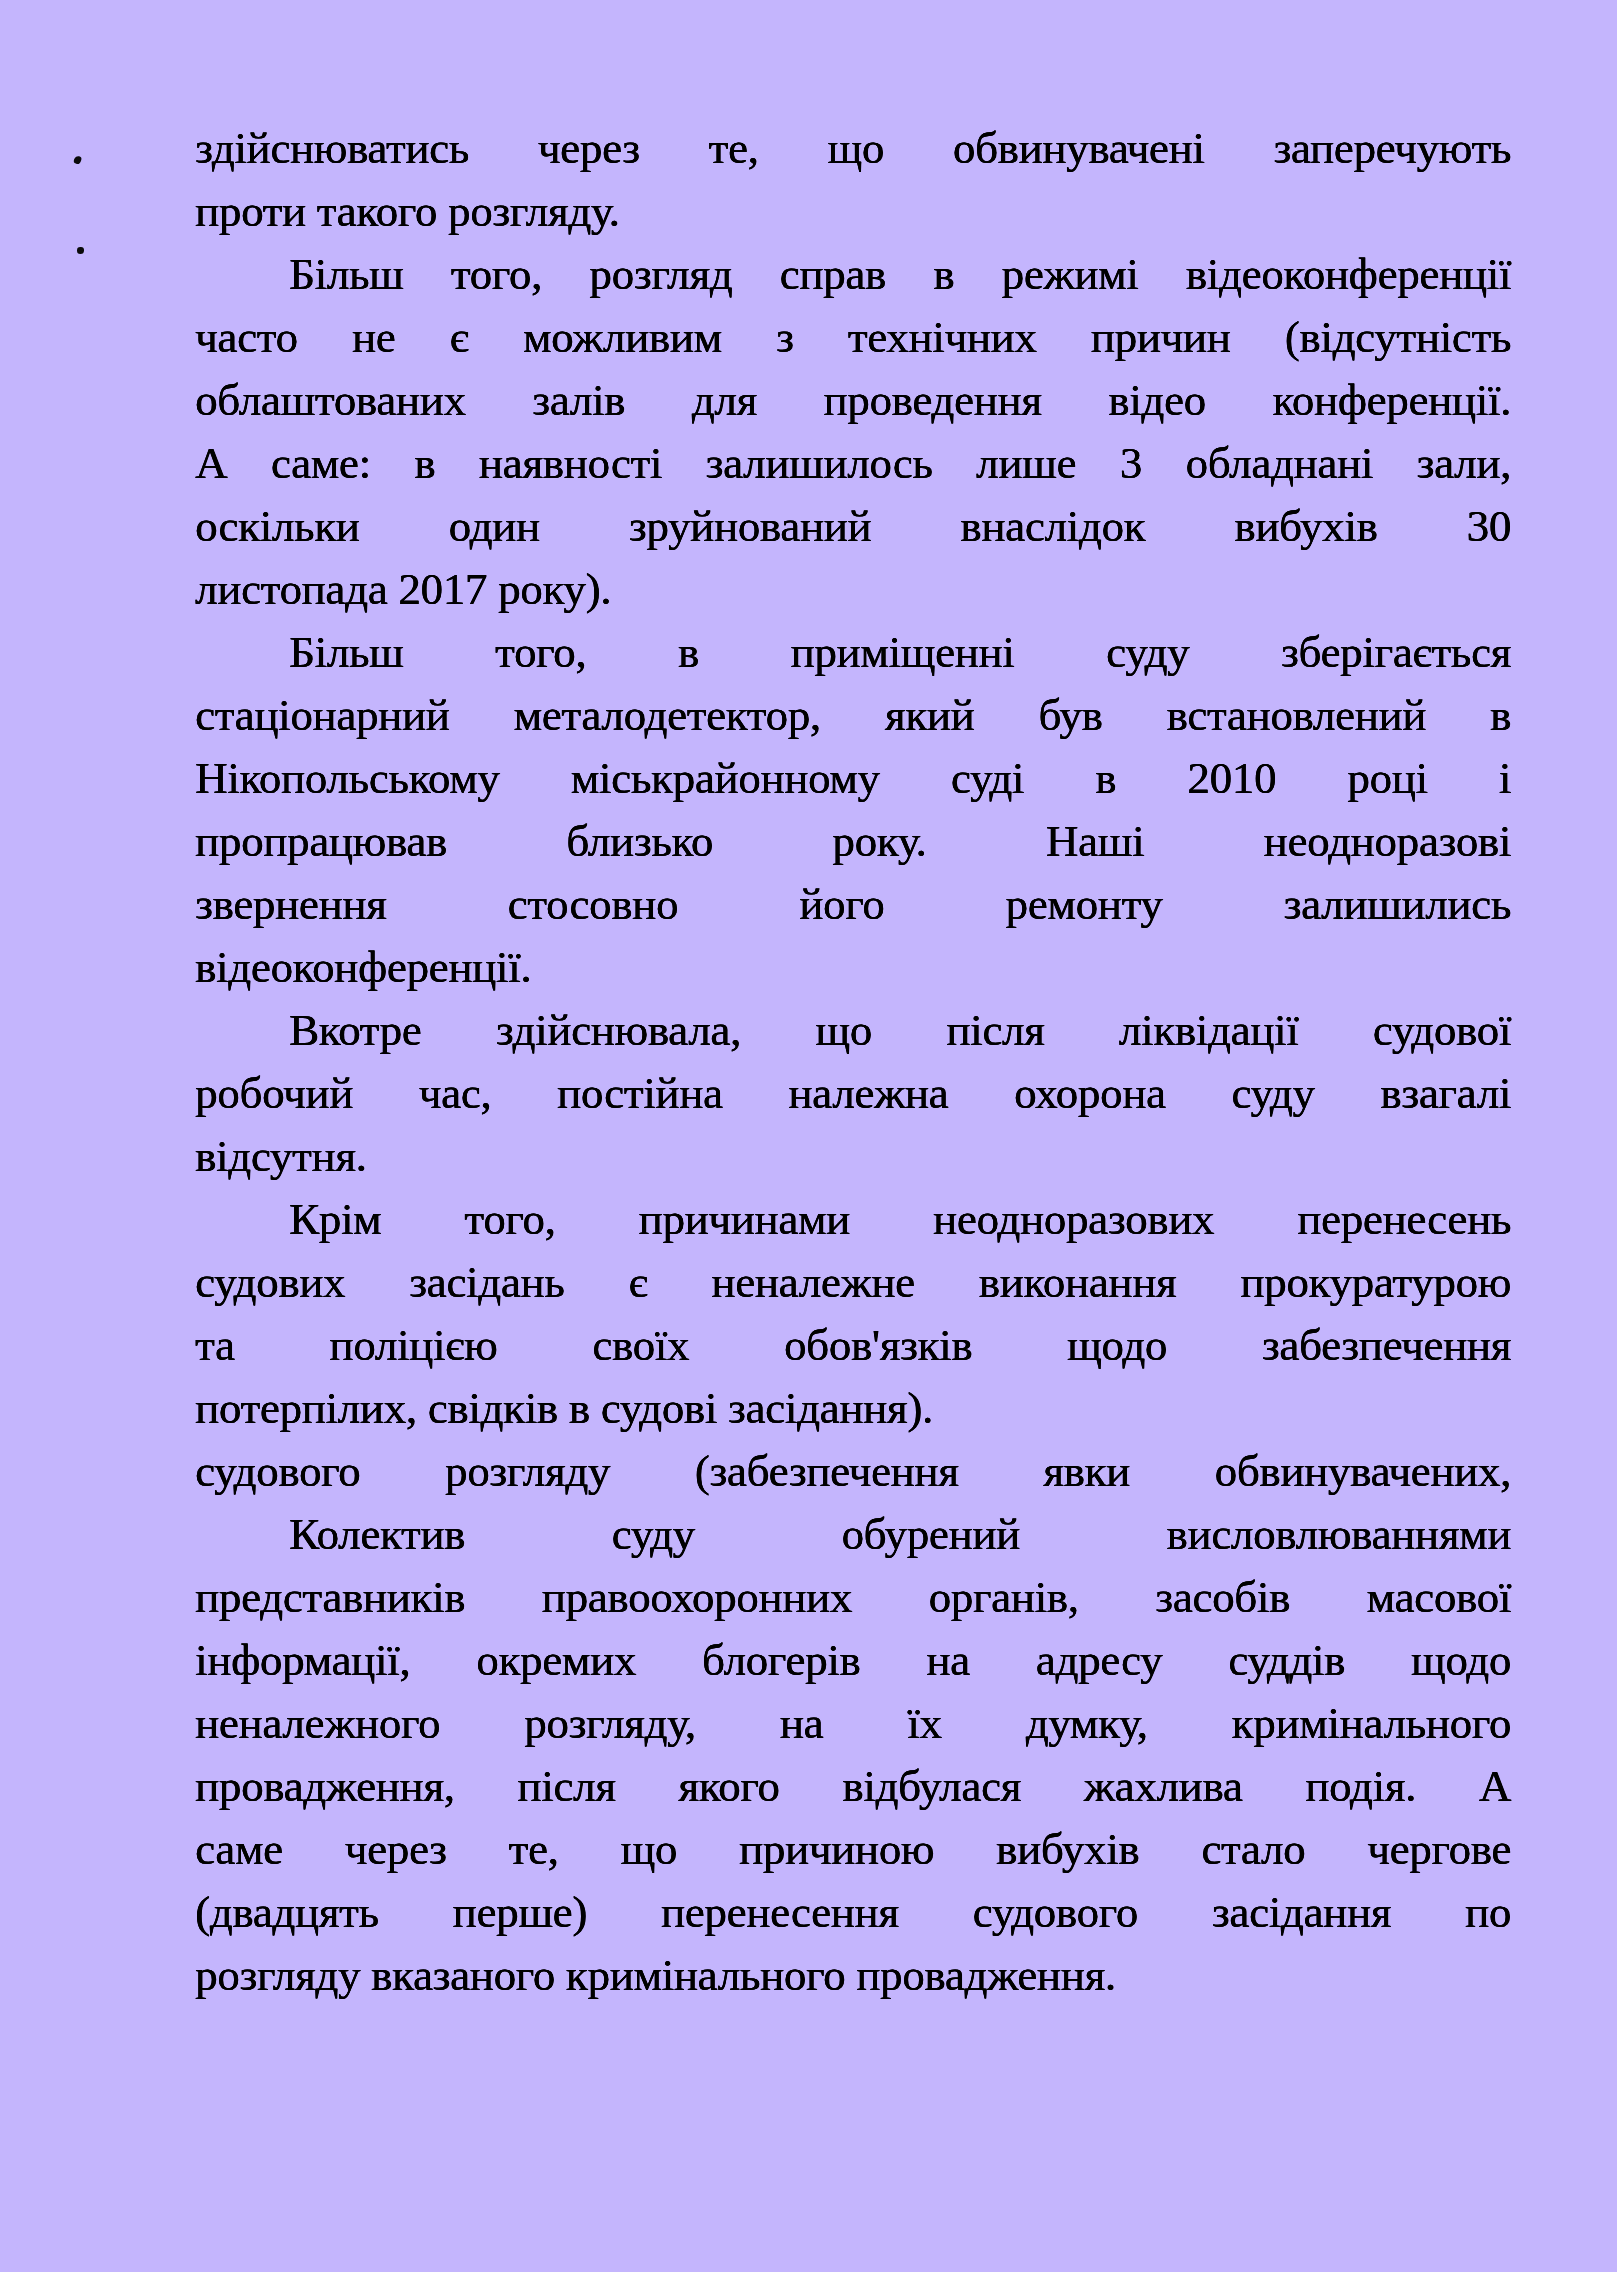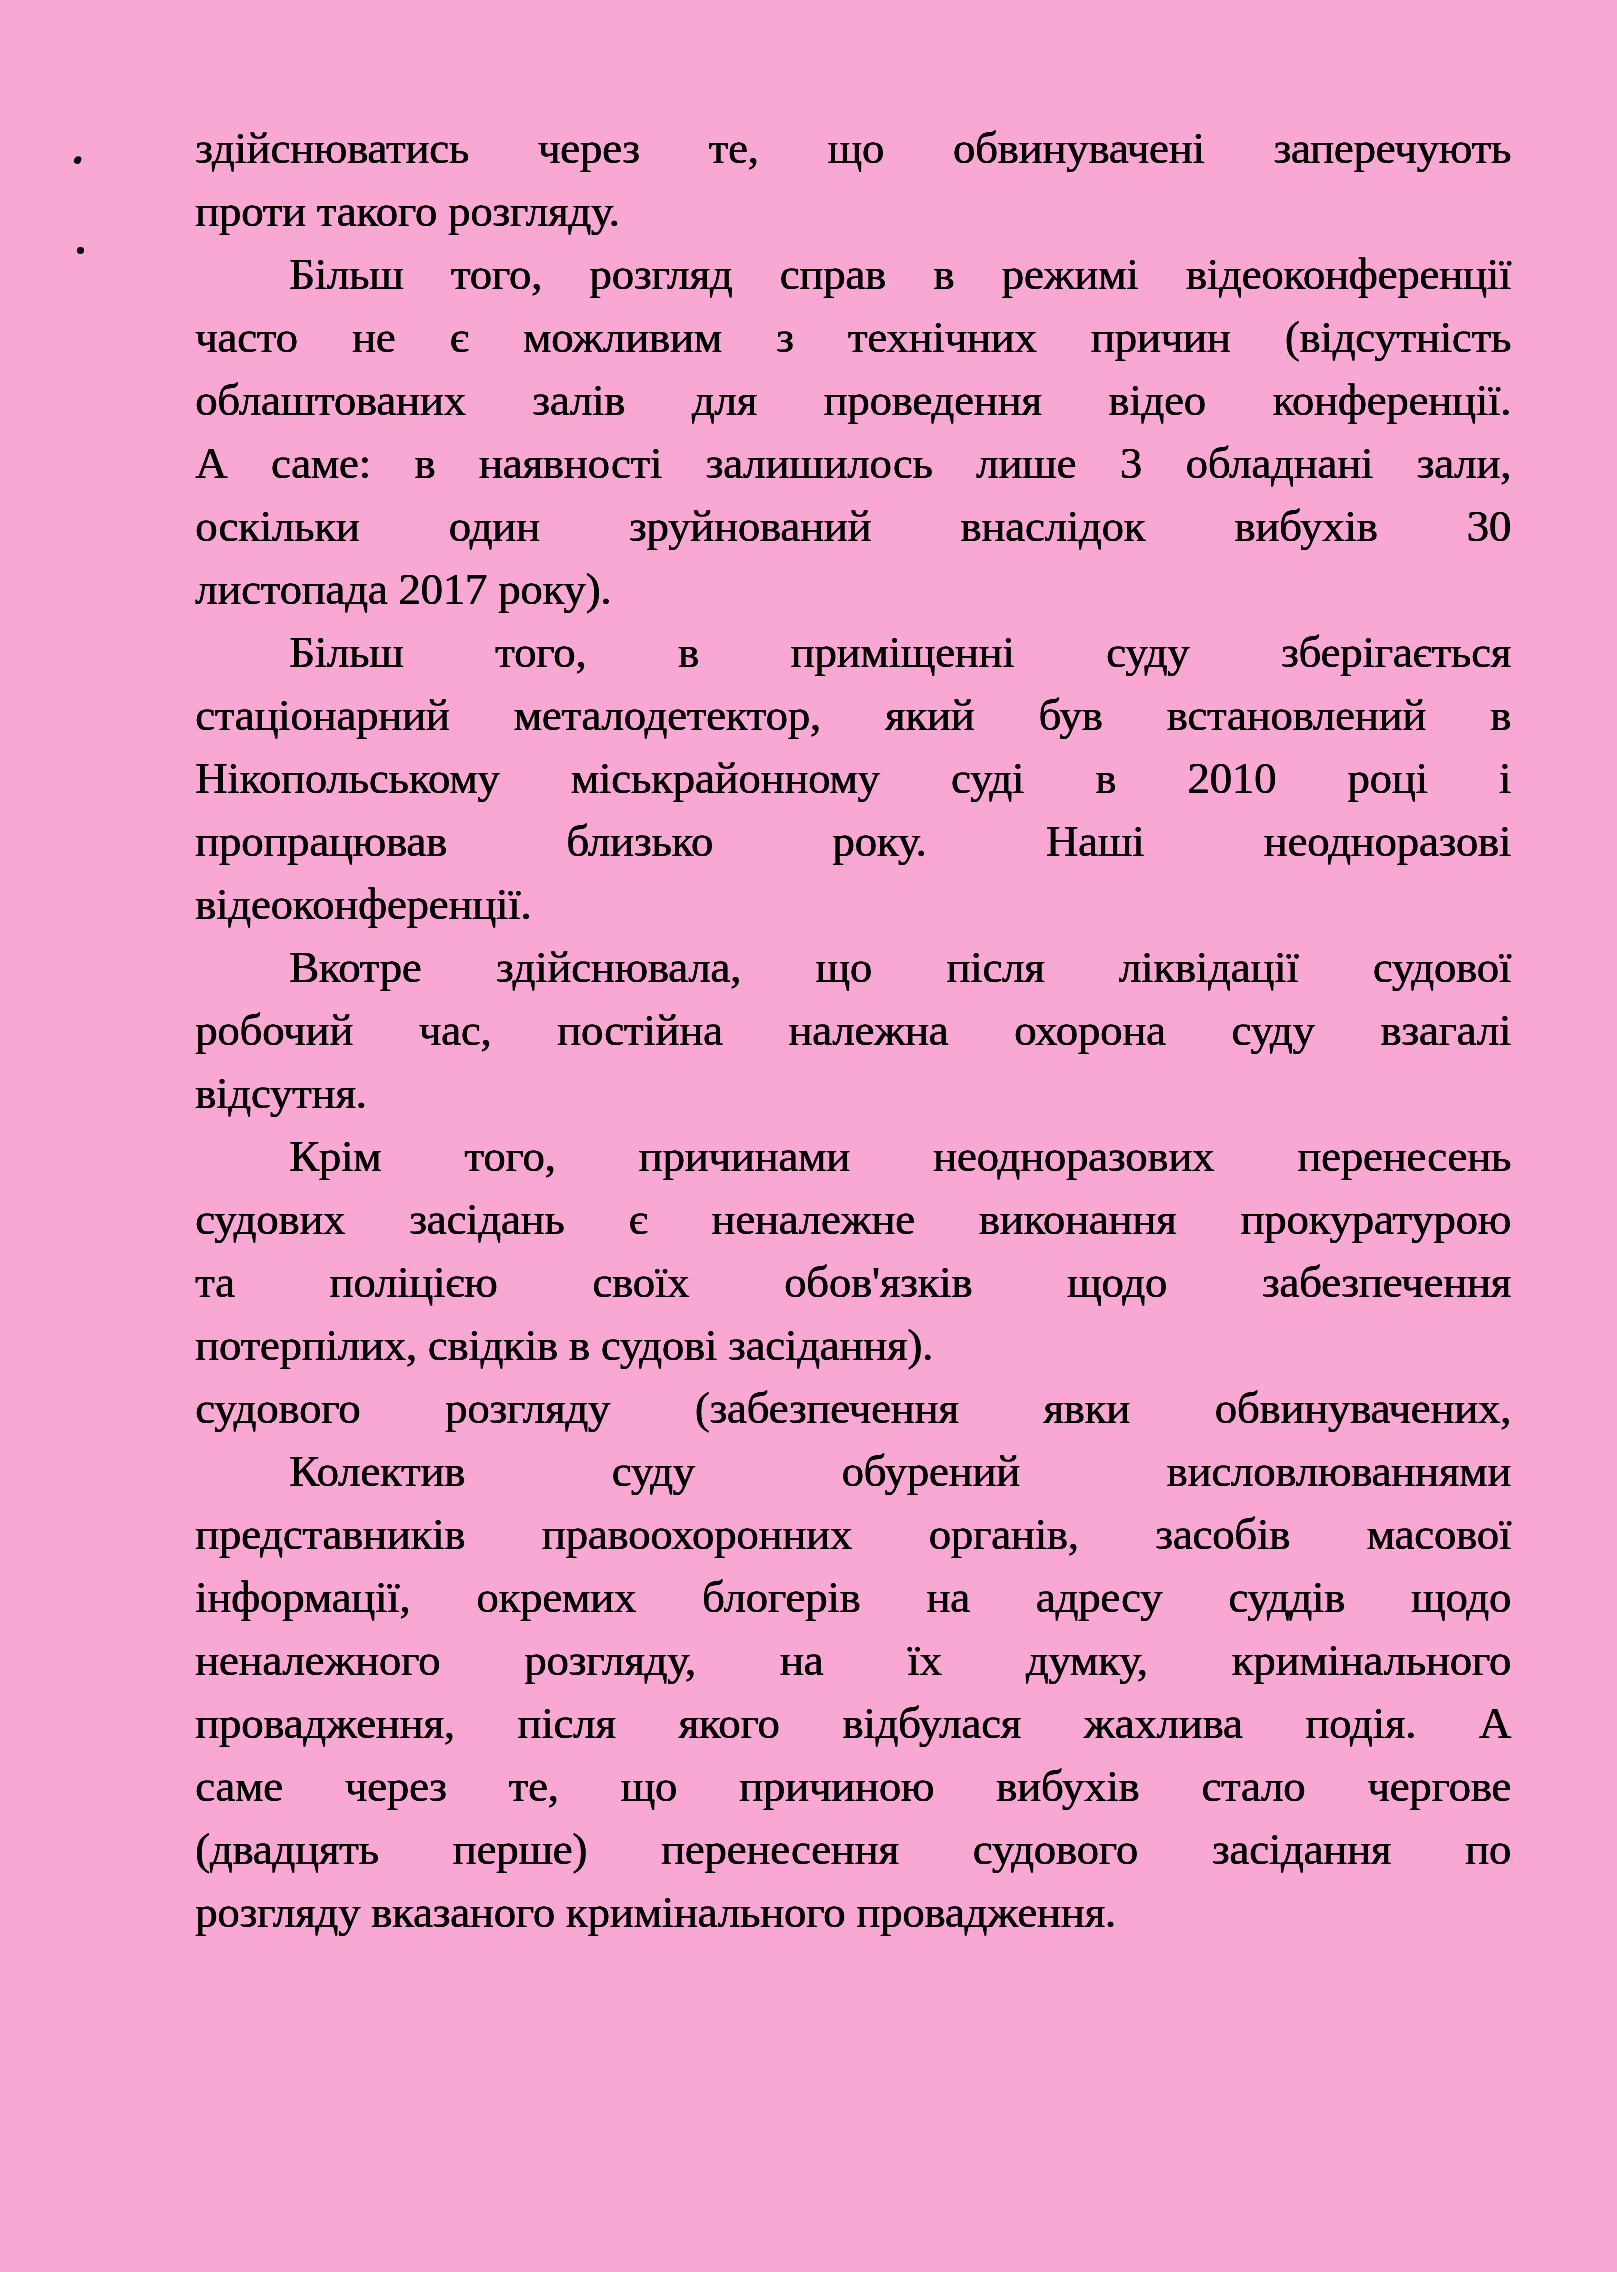--- a/index.html
+++ b/index.html
@@ -13,21 +13,21 @@
     position: relative;
     background: #ffffff;
     overflow: hidden;
   }
   .scan-page {
     position: absolute;
     left: 0;
     top: 0;
     width: 1618px;
     height: 2273px;
-    background: #f9a8d4;
+    background: #c4b5fd;
   }
   .doc-text {
     position: absolute;
     left: 195px;
     top: 117px;
     width: 1316px;
     color: #000000;
     font-family: "Liberation Serif", "DejaVu Serif", serif;
     font-size: 45px;
     line-height: 63px;
@@ -92,20 +92,21 @@
         <div class="line">облаштованих залів для проведення відео конференції.</div>
         <div class="line">А саме: в наявності залишилось лише 3 обладнані зали,</div>
         <div class="line">оскільки один зруйнований внаслідок вибухів 30</div>
         <div class="line last">листопада 2017 року).</div>
       </div>
       <div class="paragraph">
         <div class="line indent">Більш того, в приміщенні суду зберігається</div>
         <div class="line">стаціонарний металодетектор, який був встановлений в</div>
         <div class="line">Нікопольському міськрайонному суді в 2010 році і</div>
         <div class="line">пропрацював близько року. Наші неодноразові</div>
+        <div class="line">звернення стосовно його ремонту залишились</div>
         <div class="line last">відеоконференції.</div>
       </div>
       <div class="paragraph">
         <div class="line indent">Вкотре здійснювала, що після ліквідації судової</div>
         <div class="line">робочий час, постійна належна охорона суду взагалі</div>
         <div class="line last">відсутня.</div>
       </div>
       <div class="paragraph">
         <div class="line indent">Крім того, причинами неодноразових перенесень</div>
         <div class="line">судових засідань є неналежне виконання прокуратурою</div>

